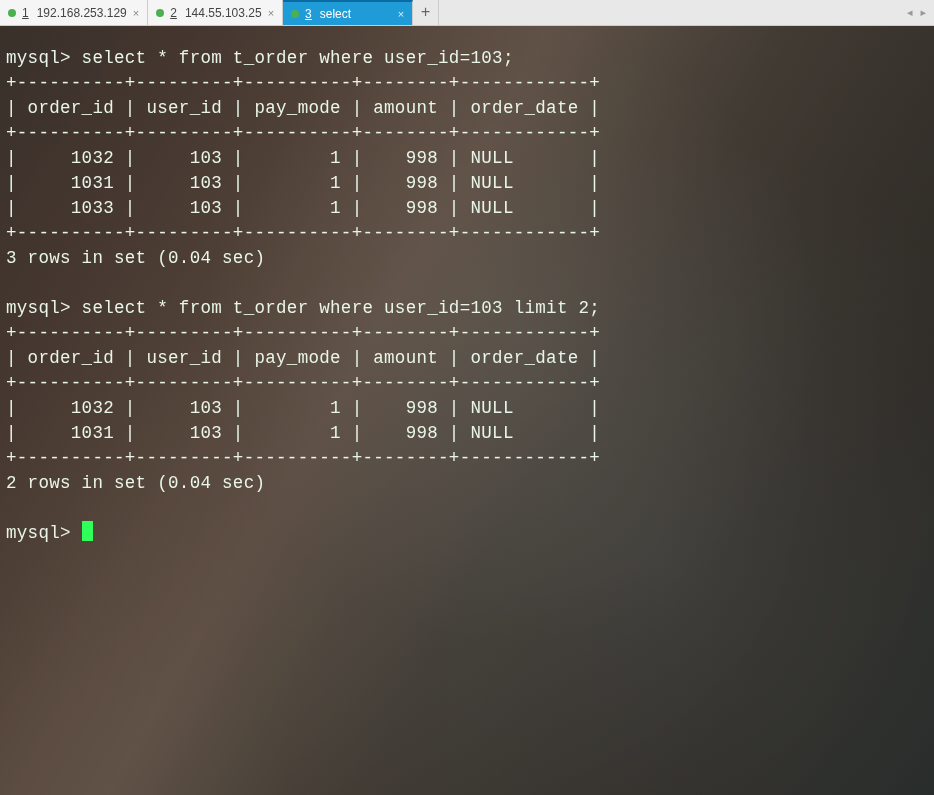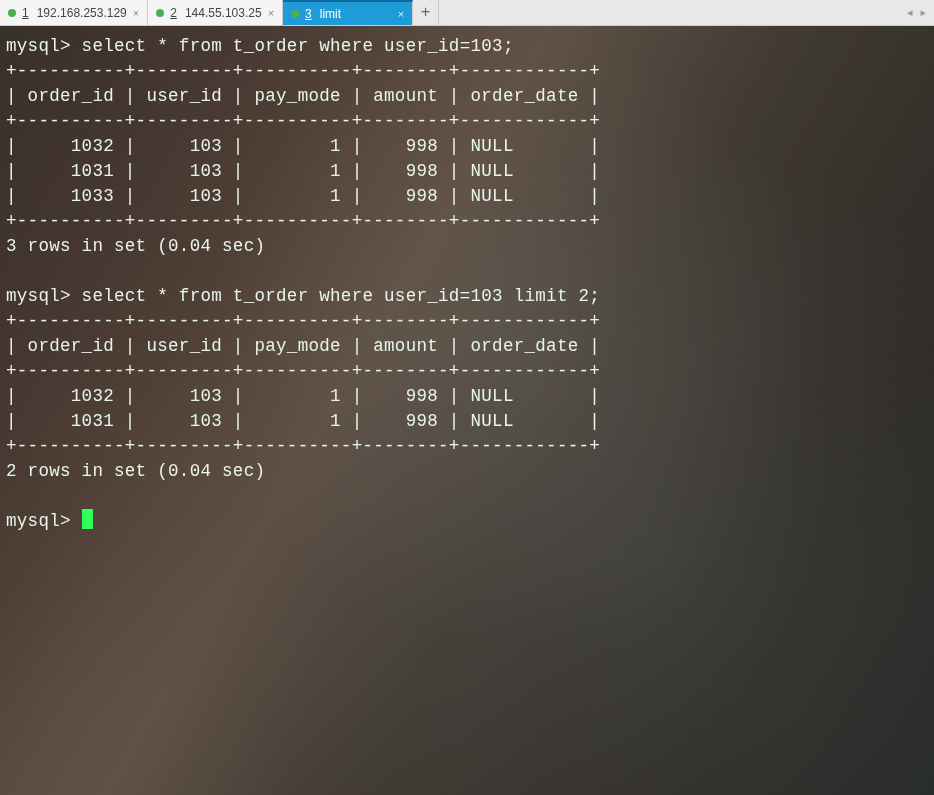--- a/index.html
+++ b/index.html
@@ -97,21 +97,21 @@
     }
     .terminal::after {
       content: "";
       position: absolute;
       inset: 0;
       background: rgba(10, 15, 12, 0.45);
     }
     .term-content {
       position: absolute;
       inset: 0;
-      padding: 8px 6px;
+      padding: 20px 6px;
       font-size: 17.5px;
       line-height: 25px;
       color: #e8f5e8;
       white-space: pre;
       font-family: "Consolas", "Courier New", monospace;
       z-index: 2;
       letter-spacing: 0.3px;
     }
     .cursor {
       display: inline-block;
@@ -135,21 +135,21 @@
       </div>
       <div class="tab">
         <span class="dot"></span>
         <span class="tab-index">2</span>
         <span>144.55.103.25</span>
         <span class="close">×</span>
       </div>
       <div class="tab active">
         <span class="dot"></span>
         <span class="tab-index">3</span>
-        <span>limit</span>
+        <span>select</span>
         <span class="close">×</span>
       </div>
     </div>
   <div class="tab-add">+</div>
   <div class="nav-arrows">
     <span class="nav-arrow">◂</span>
     <span class="nav-arrow">▸</span>
   </div>
 </div>
 

